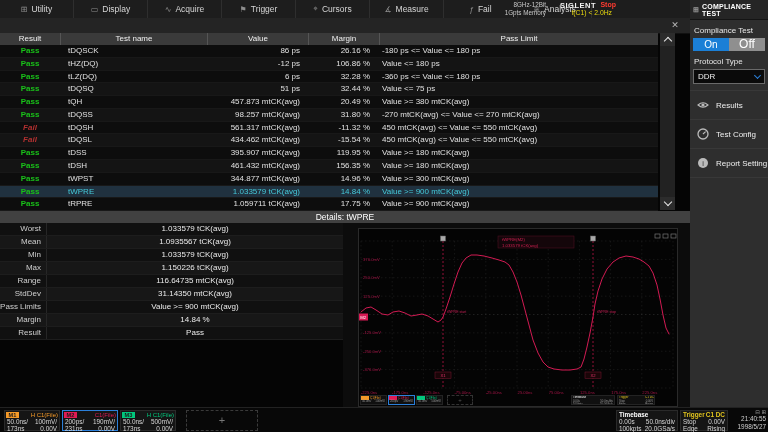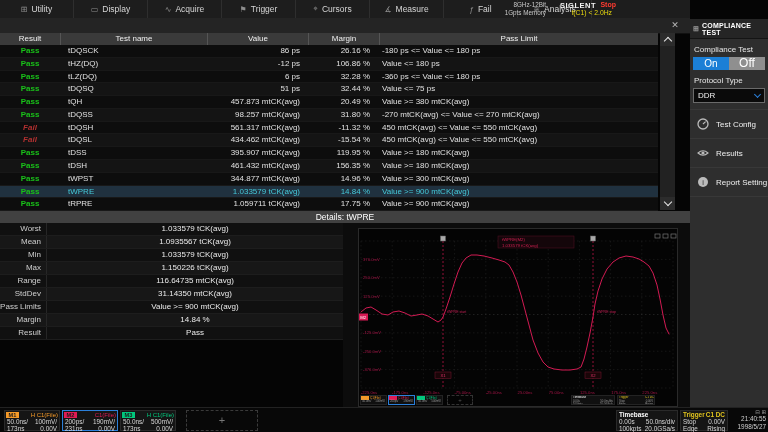--- a/index.html
+++ b/index.html
@@ -53,21 +53,21 @@
   .mini-chip{position:absolute;bottom:0;width:27px;height:10px;background:#101010;border:1px solid #232323;box-sizing:border-box;overflow:hidden;}
   .mini-chip.sel{border-color:#2b7fd9;}
   .mc-top{display:flex;gap:1px;height:4px;}
   .mc-badge{width:8px;height:3.5px;} .mc-src{font-size:3px;line-height:4px;}
   .mc-line{font-size:2.8px;line-height:3px;color:#9a9a9a;display:flex;justify-content:space-between;padding:0 1px;}
   .mini-add{position:absolute;bottom:0;left:88px;width:26px;height:10px;border:1px dashed #333;color:#555;
             font-size:6px;line-height:9px;text-align:center;box-sizing:border-box;}
   .mini-tb{position:absolute;bottom:0;width:44px;height:10px;background:#101010;border:1px solid #232323;box-sizing:border-box;overflow:hidden;}
   .mt-title{font-size:3px;line-height:3.5px;padding-left:1px;}
   
-  .sidebar{position:absolute;left:690px;top:0;width:78px;height:407px;background:#2e2e2e;margin-top:19px;}
+  .sidebar{position:absolute;left:690px;top:0;width:78px;height:407px;background:#2e2e2e;}
   .sb-header{height:19px;background:#252525;border-bottom:1px solid #141414;display:flex;align-items:center;gap:3px;padding-left:3px;
              color:#fff;font-weight:bold;font-size:7px;letter-spacing:.2px;}
   .sb-header .pin{color:#9a9a9a;font-size:7px;}
   .sb-label{color:#e6e6e6;font-size:8px;margin:6px 0 3px 4px;}
   .toggle{display:flex;margin:0 3px;height:13px;}
   .toggle .on{flex:1;background:#1b7fd6;color:#fff;font-size:10px;line-height:13px;text-align:center;}
   .toggle .off{flex:1;background:#8f8f8f;color:#fff;font-size:12px;line-height:13px;text-align:center;}
   .dropdown{margin:0 3px;height:13px;background:#0a0a0a;border:1px solid #6a6a6a;display:flex;align-items:center;
             color:#f0f0f0;font-size:8px;padding:0 4px;justify-content:space-between;}
   .dd-chev{width:4px;height:4px;border:solid #2b7fd9;border-width:0 1.4px 1.4px 0;transform:rotate(45deg);margin-top:-2px;}
@@ -437,31 +437,31 @@
       <div class="off">Off</div>
     </div>
     <div class="sb-label">Protocol Type</div>
     <div class="dropdown">
       <span>DDR</span>
       <span class="dd-chev"></span>
     </div>
     <div id="sb-items">
         <div class="sb-item">
           <span class="sb-ico"><svg width="12" height="12" viewBox="0 0 12 12">
+              <path d="M1 6 Q6 1.5 11 6 Q6 10.5 1 6 Z" fill="none" stroke="#bbb" stroke-width="1.1"></path>
+              <circle cx="6" cy="6" r="1.6" fill="#bbb"></circle>
+            </svg></span>
+          <div>Results</div>
+        </div>
+        <div class="sb-item">
+          <span class="sb-ico"><svg width="12" height="12" viewBox="0 0 12 12">
               <circle cx="6" cy="6" r="5" fill="none" stroke="#bbb" stroke-width="1.3"></circle>
               <line x1="6" y1="6" x2="8.6" y2="3.6" stroke="#bbb" stroke-width="1.2"></line>
             </svg></span>
           <div>Test Config</div>
-        </div>
-        <div class="sb-item">
-          <span class="sb-ico"><svg width="12" height="12" viewBox="0 0 12 12">
-              <path d="M1 6 Q6 1.5 11 6 Q6 10.5 1 6 Z" fill="none" stroke="#bbb" stroke-width="1.1"></path>
-              <circle cx="6" cy="6" r="1.6" fill="#bbb"></circle>
-            </svg></span>
-          <div>Results</div>
         </div>
         <div class="sb-item">
           <span class="sb-ico"><svg width="12" height="12" viewBox="0 0 12 12">
               <circle cx="6" cy="6" r="5" fill="#bbb"></circle>
               <text x="6" y="8.6" font-size="7.5" text-anchor="middle" fill="#2e2e2e" font-family="Liberation Sans">i</text>
             </svg></span>
           <div>Report Setting</div>
         </div>
       </div>
   </div>

